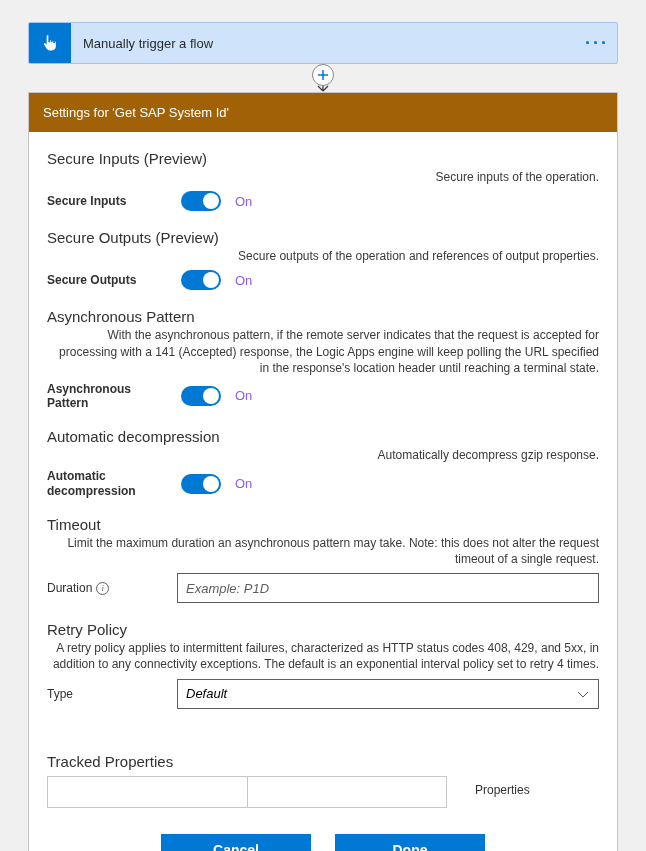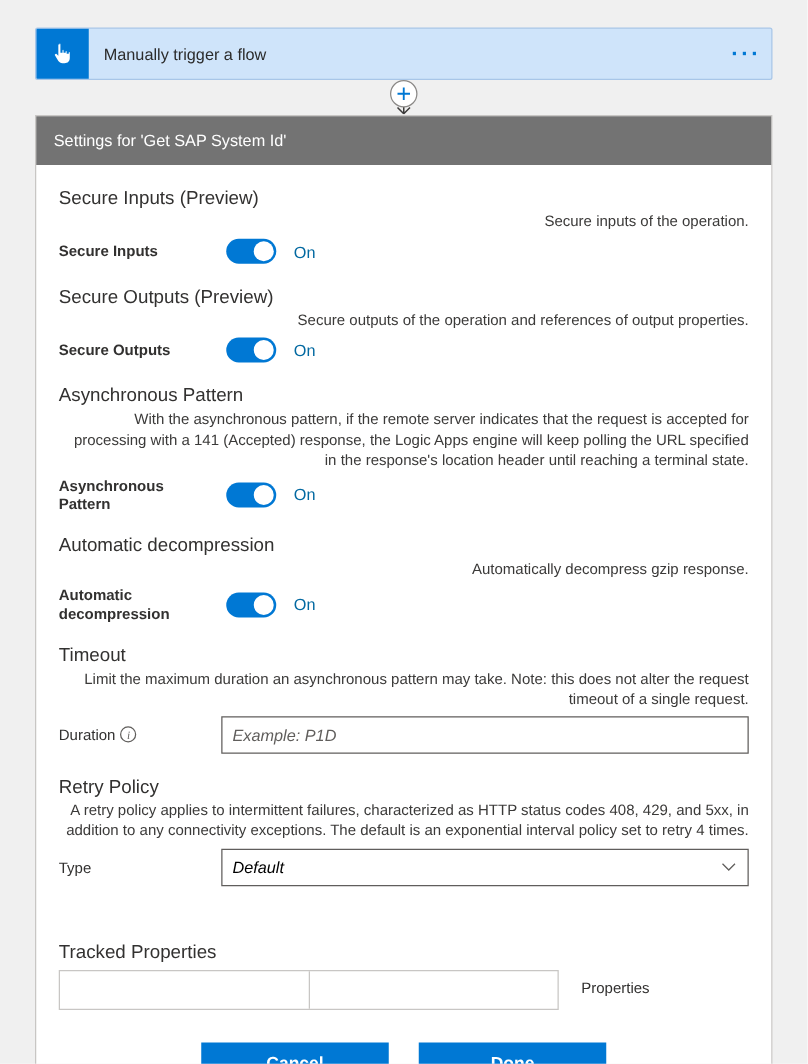--- a/index.html
+++ b/index.html
@@ -83,21 +83,21 @@
       font-size: 16px;
       line-height: 0.5;
       margin-top: -4px;
     }
     
     .settings-panel {
       border: 1px solid #c8c6c4;
       background: #fff;
     }
     .settings-header {
-      background: #737373;
+      background: #a16207;
       color: #fff;
       font-size: 13px;
       padding: 12px 14px;
     }
     .settings-body {
       padding: 18px 18px 18px 18px;
     }
     .section {
       margin-bottom: 18px;
     }
@@ -141,33 +141,34 @@
       position: absolute;
       right: 2px;
       top: 2px;
       width: 16px;
       height: 16px;
       background: #fff;
       border-radius: 50%;
     }
     .toggle-state {
       font-size: 13px;
-      color: #0369a1;
+      color: #8b5cf6;
     }
     
     .input-row {
       display: flex;
       align-items: center;
       gap: 10px;
     }
     .input-label {
       font-size: 12px;
       color: #323130;
       width: 120px;
       display: flex;
+      align-items: center;
       gap: 4px;
     }
     .info-icon {
       width: 13px;
       height: 13px;
       border: 1px solid #605e5c;
       border-radius: 50%;
       display: inline-flex;
       align-items: center;
       justify-content: center;
@@ -215,21 +216,21 @@
     .tracked-cell {
       flex: 1;
       border-right: 1px solid #c8c6c4;
       padding: 4px 6px;
       font-size: 12px;
     }
     .tracked-cell:last-child { border-right: none; }
     .tracked-row-wrap {
       display: flex;
       align-items: center;
-      gap: 18px;
+      gap: 28px;
     }
     .tracked-table-box { flex: 0 0 400px; }
     .properties-text {
       font-size: 12px;
       color: #323130;
     }
     
     .footer {
       display: flex;
       justify-content: center;

